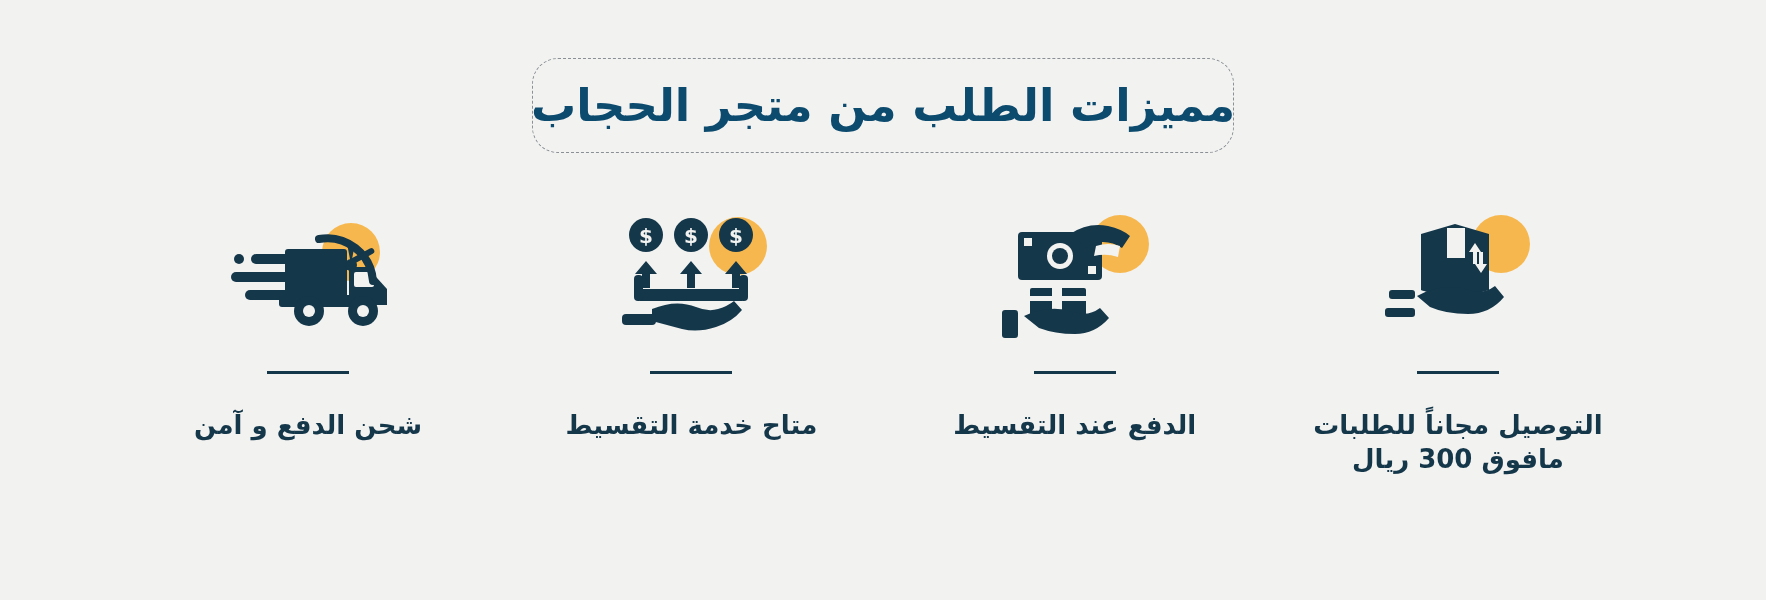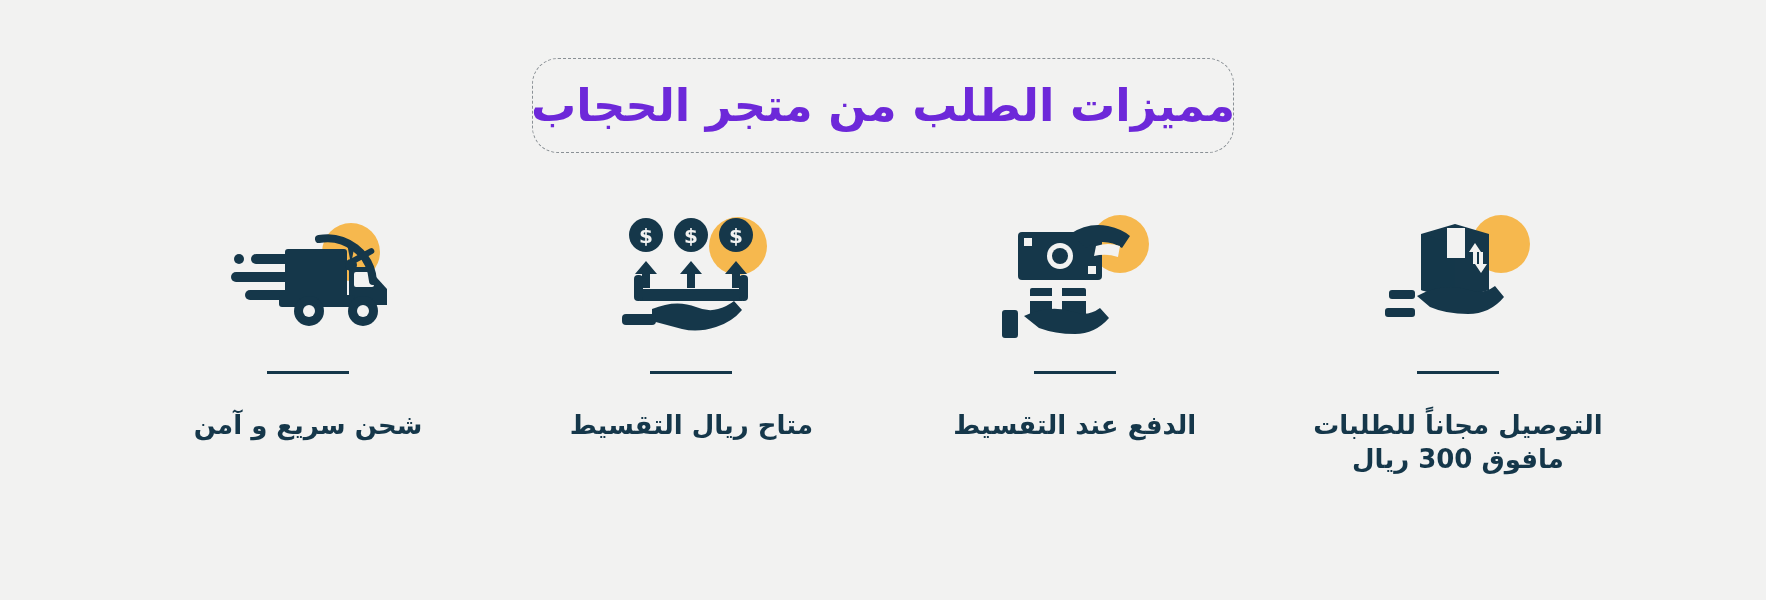--- a/index.html
+++ b/index.html
@@ -26,21 +26,21 @@
     border:1px dashed #8a9095;
     border-radius:26px;
     display:flex;
     align-items:center;
     justify-content:center;
     background:transparent;
   }
   .title-text {
     font-size:45px;
     font-weight:700;
-    color:#6d28d9;
+    color:#0c4a6e;
     letter-spacing:0px;
     line-height:1;
     white-space:nowrap;
   }
 
   
   .features {
     margin-top:52px;
     width:1480px;
     display:flex;
@@ -117,21 +117,21 @@
             <circle cx="140" cy="96" r="6" fill="#f2f2f1"></circle>
 
             <path d="M96 24 A46 46 0 0 1 150 66" stroke="#15374a" stroke-width="8" fill="none" stroke-linecap="round"></path>
             <path d="M128 50 l-4 -22 l8 0 z"></path>
             <rect x="128" y="44" width="26" height="6" rx="3" transform="rotate(-28 128 47)"></rect>
             <circle cx="128" cy="50" r="6"></circle>
           </g>
         </svg>
       </div>
       <div class="divider"></div>
-      <div class="caption">شحن سريع و آمن</div>
+      <div class="caption">شحن الدفع و آمن</div>
     </div>
 
     <div class="feature">
       <div class="icon-wrap">
         <div class="blob" style="left:108px; top:12px;"></div>
         <svg width="150" height="125" viewBox="0 0 150 125">
           <g fill="#15374a">
 
             <circle cx="30" cy="22" r="17"></circle>
             <circle cx="75" cy="22" r="17"></circle>
@@ -149,21 +149,21 @@
             <path d="M24 76 h102 v12 h-102 z"></path>
             <rect x="18" y="62" width="9" height="26" rx="4"></rect>
             <rect x="123" y="62" width="9" height="26" rx="4"></rect>
 
             <path d="M36 96 q24 -10 44 -2 q12 5 22 2 q10 -3 16 -8 l8 9 q-10 12 -26 17 q-18 6 -34 2 l-30 -8 z"></path>
             <rect x="6" y="101" width="34" height="11" rx="4"></rect>
           </g>
         </svg>
       </div>
       <div class="divider"></div>
-      <div class="caption">متاح ريال التقسيط</div>
+      <div class="caption">متاح خدمة التقسيط</div>
     </div>
 
     <div class="feature">
       <div class="icon-wrap">
         <div class="blob" style="left:106px; top:10px;"></div>
         <svg width="150" height="130" viewBox="0 0 150 130">
           <g fill="#15374a">
 
             <rect x="18" y="22" width="84" height="48" rx="4"></rect>
             <circle cx="60" cy="46" r="13" fill="#f2f2f1"></circle>

